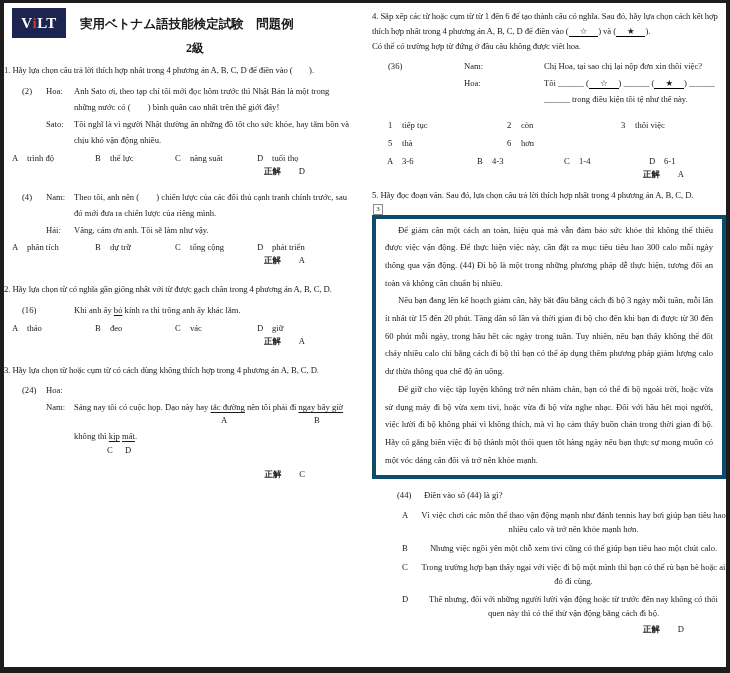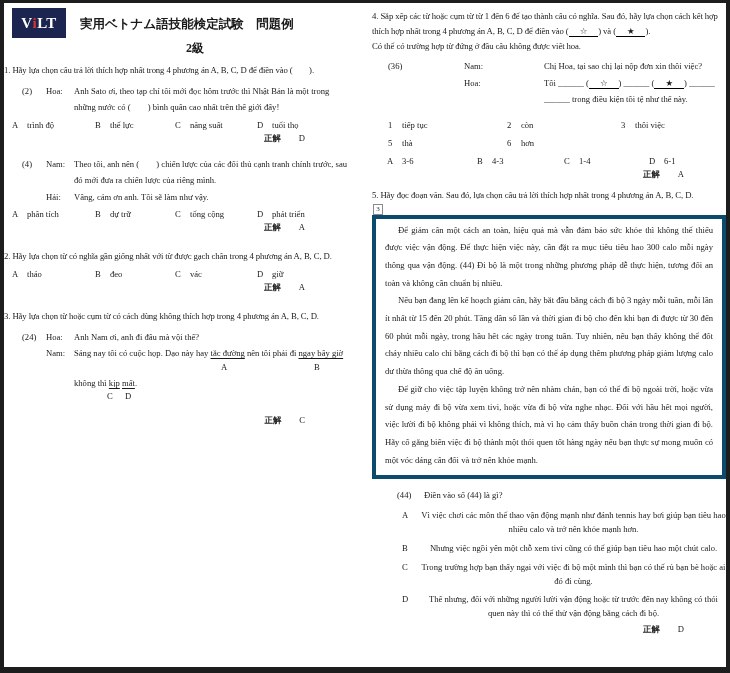--- a/index.html
+++ b/index.html
@@ -92,20 +92,25 @@
     <div class="col-left">
 
       <section>
         <p class="qh">1. Hãy lựa chọn câu trả lời thích hợp nhất trong 4 phương án A, B, C, D để điền vào (&nbsp;&nbsp;&nbsp;&nbsp;&nbsp;&nbsp;&nbsp;&nbsp;).</p>
 
         <div class="dlg-row">
           <span class="dlg-num">(2)</span>
           <span class="dlg-sp">Hoa:</span>
           <span class="dlg-tx">Anh Sato ơi, theo tạp chí tôi mới đọc hôm trước thì Nhật Bản là một trong những nước có (&nbsp;&nbsp;&nbsp;&nbsp;&nbsp;&nbsp;&nbsp;&nbsp;) bình quân cao nhất trên thế giới đấy!</span>
         </div>
+        <div class="dlg-row">
+          <span class="dlg-num"></span>
+          <span class="dlg-sp">Sato:</span>
+          <span class="dlg-tx">Tôi nghĩ là vì người Nhật thường ăn những đồ tốt cho sức khỏe, hay tắm bồn và chịu khó vận động nhiều.</span>
+        </div>
         <div class="opt-row">
           <span class="opt"><span class="ol">A</span><span>trình độ</span></span>
           <span class="opt"><span class="ol">B</span><span>thể lực</span></span>
           <span class="opt"><span class="ol">C</span><span>năng suất</span></span>
           <span class="opt"><span class="ol">D</span><span>tuổi thọ</span></span>
         </div>
         <div class="ans-row ans-left">
           <span class="ans-label">正解</span><span class="ans-letter">D</span>
         </div>
 
@@ -129,39 +134,42 @@
         </div>
         <div class="ans-row ans-left">
           <span class="ans-label">正解</span><span class="ans-letter">A</span>
         </div>
       </section>
 
       <div class="gap16"></div>
 
       <section>
         <p class="qh">2. Hãy lựa chọn từ có nghĩa gần giống nhất với từ được gạch chân trong 4 phương án A, B, C, D.</p>
+        <div class="dlg-row no-sp">
+          <span class="dlg-num">(16)</span>
+          <span class="dlg-tx"><span>Khi anh ấy </span><span class="ul">bỏ</span><span> kính ra thì trông anh ấy khác lắm.</span></span>
+        </div>
         <div class="opt-row">
           <span class="opt"><span class="ol">A</span><span>tháo</span></span>
           <span class="opt"><span class="ol">B</span><span>đeo</span></span>
           <span class="opt"><span class="ol">C</span><span>vác</span></span>
           <span class="opt"><span class="ol">D</span><span>giữ</span></span>
         </div>
         <div class="ans-row ans-left">
           <span class="ans-label">正解</span><span class="ans-letter">A</span>
         </div>
       </section>
 
       <div class="gap16"></div>
 
       <section>
         <p class="qh">3. Hãy lựa chọn từ hoặc cụm từ có cách dùng không thích hợp trong 4 phương án A, B, C, D.</p>
         <div class="dlg-row">
           <span class="dlg-num">(24)</span>
           <span class="dlg-sp">Hoa:</span>
-          <span class="dlg-tx">Anh Nam ơi, anh đi đâu mà vội thế?</span>
         </div>
         <div class="dlg-row">
           <span class="dlg-num"></span>
           <span class="dlg-sp">Nam:</span>
           <span class="dlg-tx"><span>Sáng nay tôi có cuộc họp. Dạo này hay </span><span class="ul">tắc đường</span><span> nên tôi phải đi </span><span class="ul">ngay bây giờ</span></span>
         </div>
         <div class="marker-row">
           <span class="mk" style="left:147px">A</span>
           <span class="mk" style="left:240px">B</span>
         </div>

